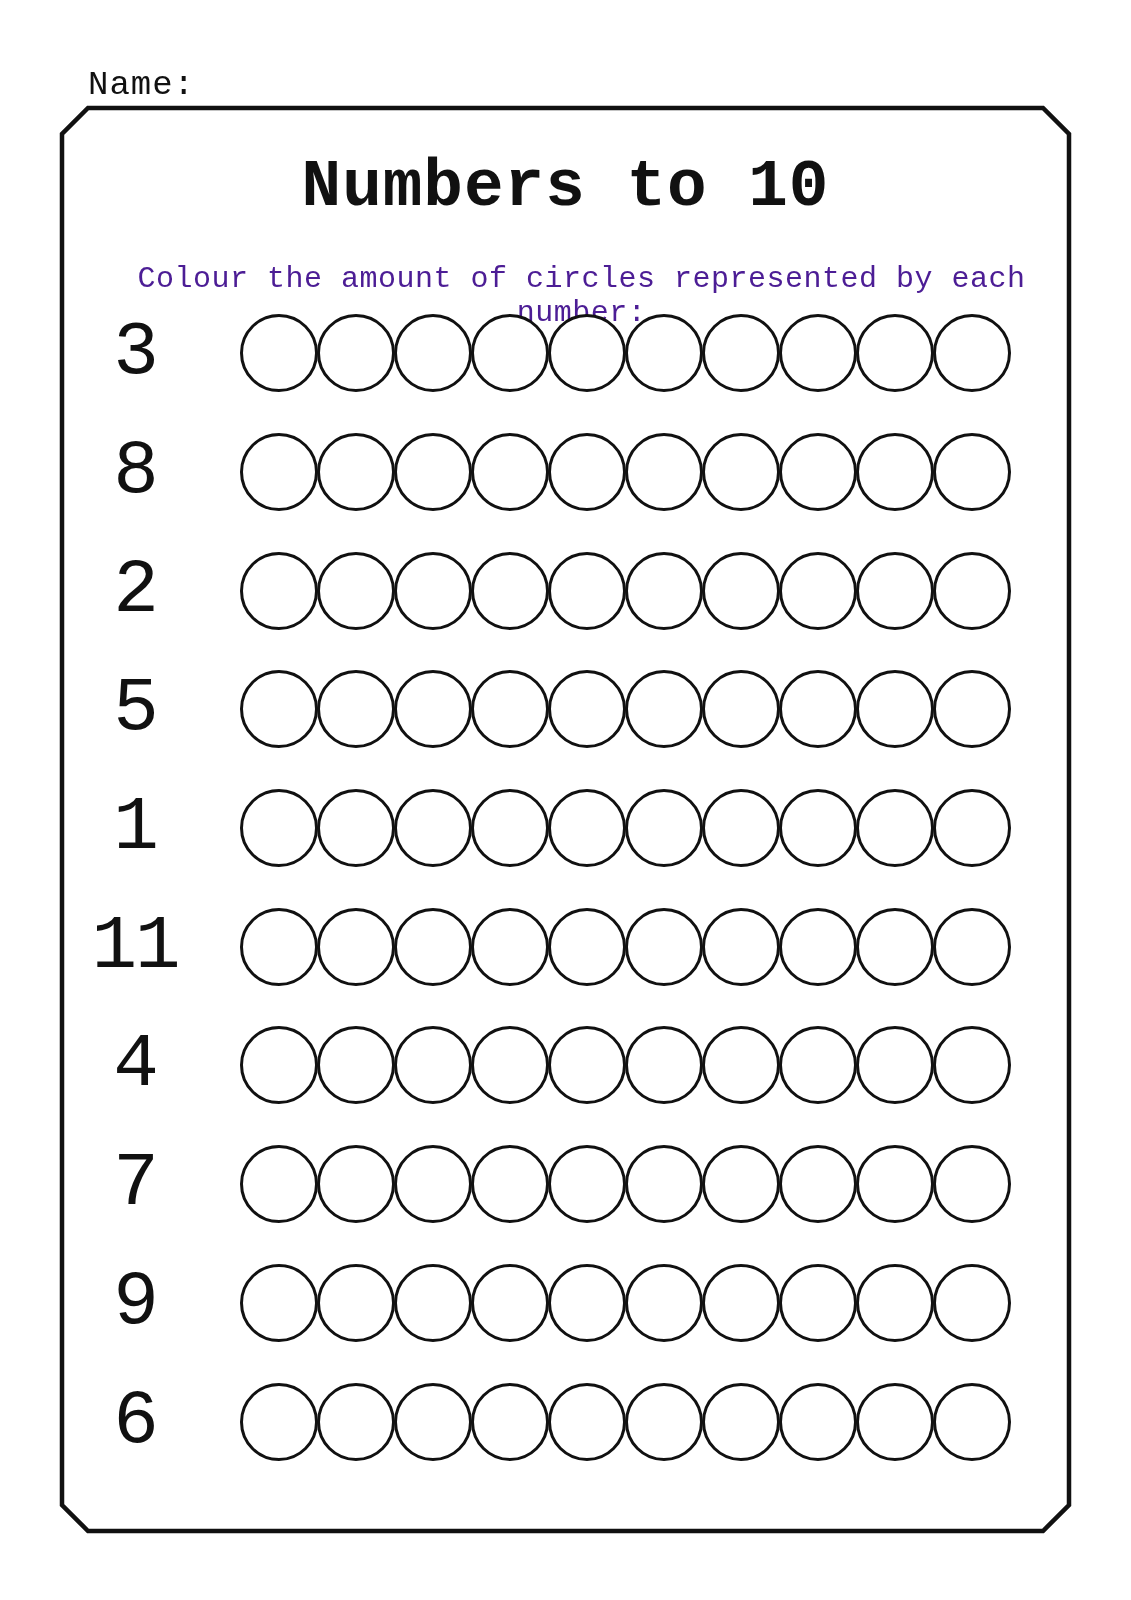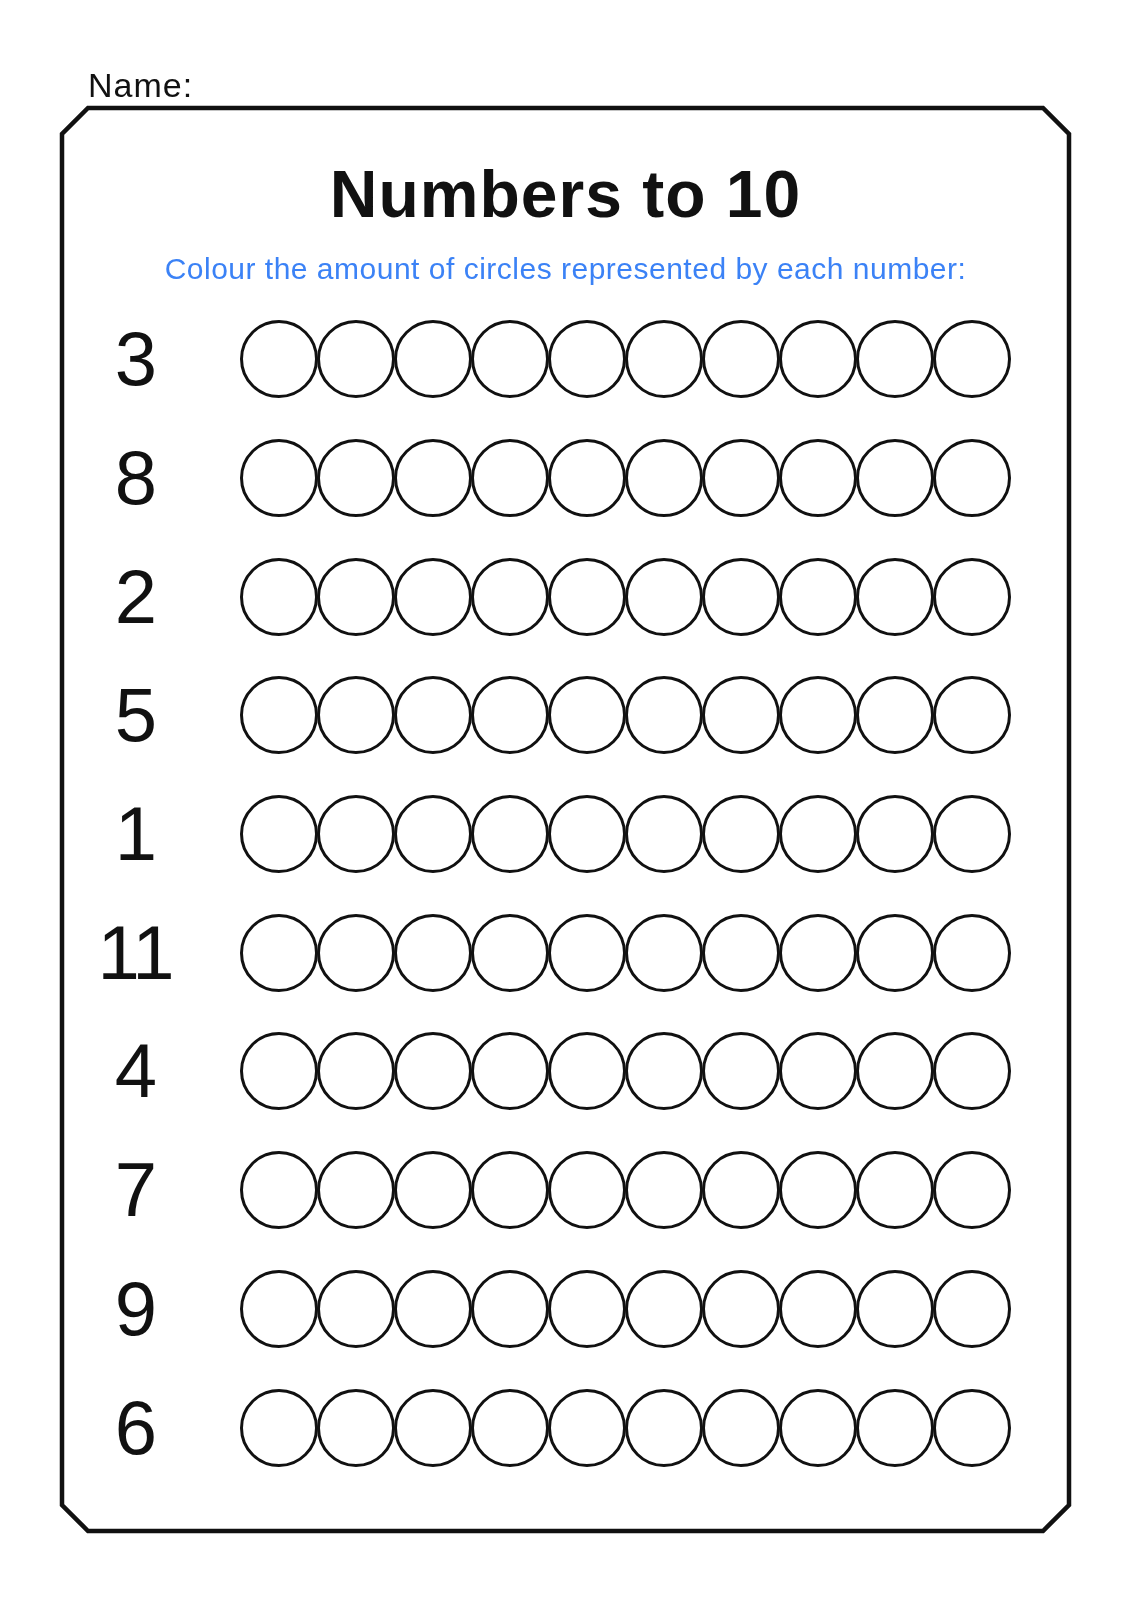--- a/index.html
+++ b/index.html
@@ -5,21 +5,21 @@
   html, body {
     margin: 0;
     padding: 0;
     background: #ffffff;
   }
   .page {
     position: relative;
     width: 1131px;
     height: 1600px;
     background: #ffffff;
-    font-family: Liberation Sans, sans-serif;
+    font-family: Liberation Mono, monospace;
     color: #111111;
     overflow: hidden;
   }
   .name-label {
     position: absolute;
     left: 88px;
     top: 66px;
     font-size: 34px;
     letter-spacing: 1px;
     color: #111111;
@@ -28,46 +28,46 @@
     position: absolute;
     left: 0;
     top: 0;
     width: 1131px;
     height: 1600px;
     pointer-events: none;
   }
   .content {
     position: absolute;
     left: 62px;
-    top: 116px;
+    top: 110px;
     width: 1007px;
     height: 1423px;
   }
   .title {
     position: absolute;
     top: 40px;
     left: 0;
     width: 100%;
     margin: 0;
     text-align: center;
     font-size: 66px;
     font-weight: 800;
     letter-spacing: 1px;
     color: #111111;
   }
   .instruction {
     position: absolute;
     top: 136px;
     left: 0;
     width: 100%;
-    margin: 0;
+    margin: 16px;
     text-align: center;
     font-size: 30px;
     letter-spacing: 0.5px;
-    color: #3b82f6;
+    color: #4c1d95;
   }
   .rows {
     position: absolute;
     top: 184px;
     left: 0;
     width: 100%;
   }
   .row {
     height: 118.7px;
     display: flex;

